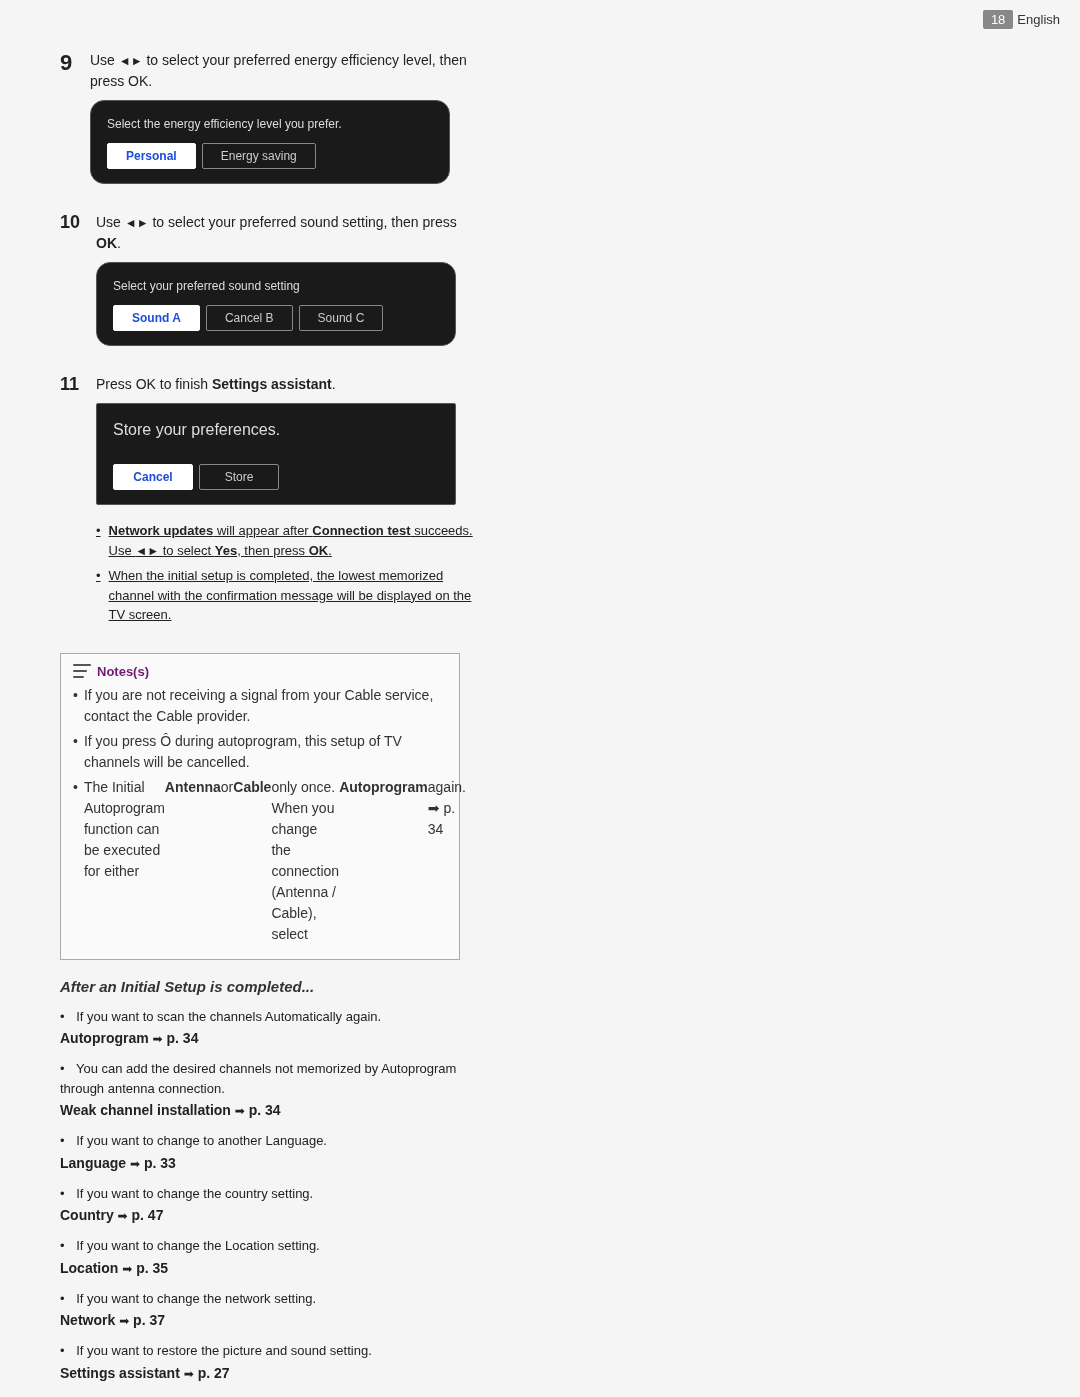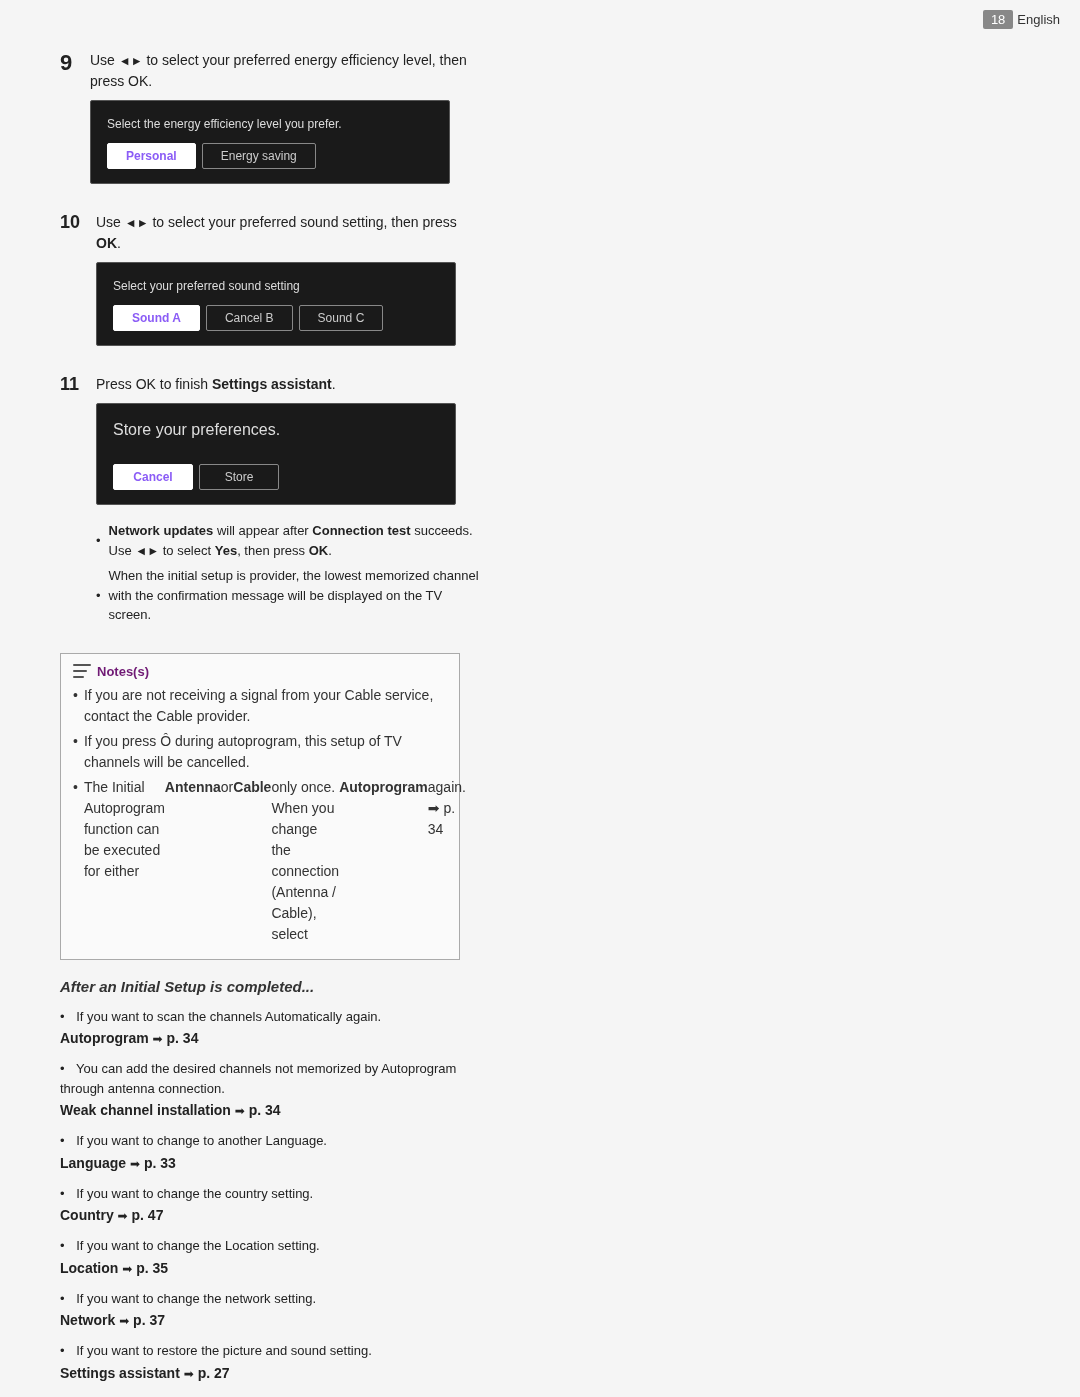--- a/index.html
+++ b/index.html
@@ -63,21 +63,21 @@
     }
     .arrow-lr {
       font-size: 12px;
       font-weight: bold;
     }
 
     
     .ui-box {
       background: #1a1a1a;
       border: 1px solid #555;
-      border-radius: 2px;
+      border-radius: 14px;
       padding: 14px 16px;
       margin: 8px 0 16px 0;
       max-width: 360px;
     }
     .ui-box-title {
       color: #ddd;
       font-size: 12px;
       margin-bottom: 10px;
     }
     .ui-box-buttons {
@@ -90,21 +90,21 @@
       color: #ccc;
       font-size: 12px;
       padding: 5px 18px;
       cursor: pointer;
       border-radius: 2px;
       min-width: 80px;
       text-align: center;
     }
     .ui-btn.active {
       background: #fff;
-      color: #8b5cf6;
+      color: #1d4ed8;
       border-color: #fff;
       font-weight: bold;
     }
 
     
     .step11-box {
       background: #1a1a1a;
       border: 1px solid #555;
       border-radius: 2px;
       padding: 14px 16px;
@@ -118,24 +118,25 @@
     }
 
     
     .bullet-list {
       list-style: none;
       padding: 0;
       margin: 0 0 14px 0;
     }
     .bullet-list li {
       display: flex;
-      align-items: center;
+      align-items: flex-start;
       margin-bottom: 6px;
       font-size: 13px;
       line-height: 1.5;
+      text-decoration: underline;
     }
     .bullet-list li::before {
       content: "•";
       margin-right: 8px;
       flex-shrink: 0;
     }
 
     
     .notes-section {
       border: 1px solid #aaa;
@@ -276,21 +277,21 @@
           <button class="ui-btn active">Cancel</button>
           <button class="ui-btn">Store</button>
         </div>
       </div>
       
       <ul class="bullet-list">
         <li>
           <span><strong>Network updates</strong> will appear after <strong>Connection test</strong> succeeds.<br>Use <span class="arrow-lr">◄►</span> to select <strong>Yes</strong>, then press <strong>OK</strong>.</span>
         </li>
         <li>
-          <span>When the initial setup is provider, the lowest memorized channel with the confirmation message will be displayed on the TV screen.</span>
+          <span>When the initial setup is completed, the lowest memorized channel with the confirmation message will be displayed on the TV screen.</span>
         </li>
       </ul>
     </div>
   </div>
 
   <div class="notes-section">
     <div class="notes-header">
       <div class="notes-icon">
         <span></span>
         <span></span>

